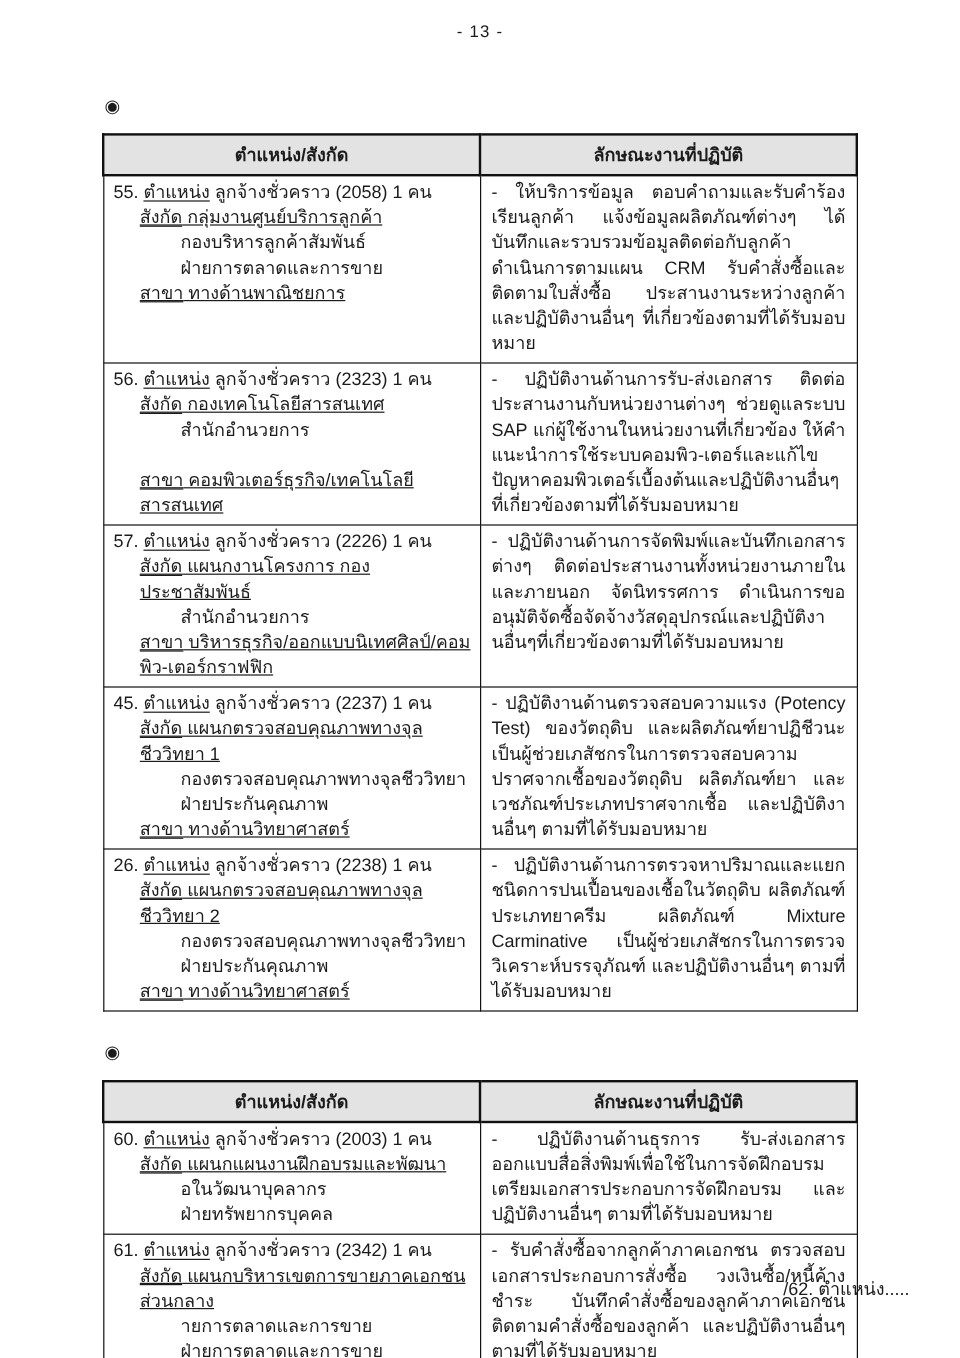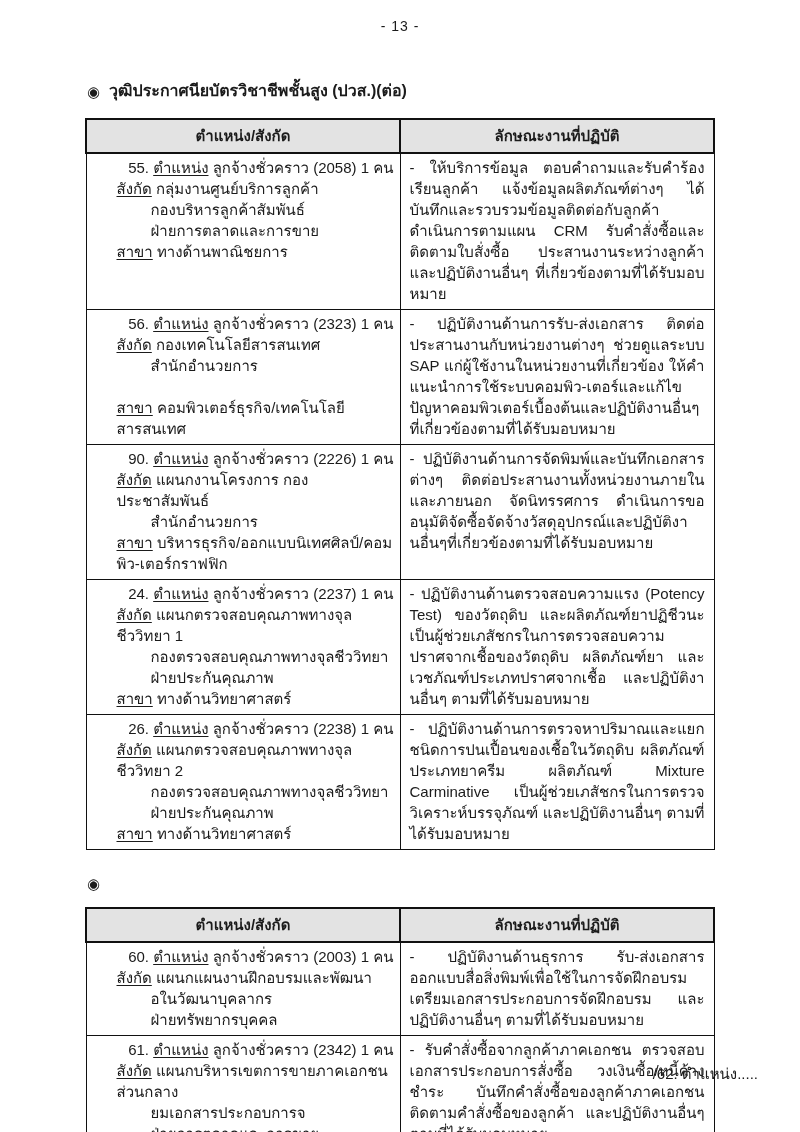--- a/index.html
+++ b/index.html
@@ -18,37 +18,36 @@
   .pos-table th {
     background:#e3e3e3; border:2px solid #111;
     font-size:15px; font-weight:bold; text-align:center; padding:4px 6px;
   }
   .pos-table td {
     border:1.5px solid #111; vertical-align:top;
     font-size:15px; line-height:21px; padding:3px 6px 5px 6px;
   }
   .pos-table td.duties-cell { padding:3px 9px 5px 9px; text-align:justify; overflow-wrap:break-word;margin-left:12px; }
   .line { min-height:21px; overflow-wrap:break-word; }
-  .ind0 { padding-left:2px;text-align:right; }
-  .ind1 { padding-left:24px; }
+  .ind0 { padding-left:2px; }
+  .ind1 { padding-left:24px;text-decoration:underline; }
   .ind2 { padding-left:58px; }
   .lbl { text-decoration:underline; text-underline-offset:2px; }
   .doc-footer { position:absolute; right:42px; bottom:38px; font-size:15px; }
 </style>
 </head>
 <body>
 
 <div class="page">
 
   <div class="page-number">- 13 -</div>
 
   <section class="section">
     <div class="section-heading">
       <span class="bullet-icon">◉</span>
-      <span>วุฒิประกาศนียบัตรวิชาชีพชั้นสูง (ปวส.)(ต่อ)</span>
     </div>
     <table class="pos-table">
       <colgroup>
           <col style="width:50%">
           <col style="width:50%">
         </colgroup>
       <thead>
         <tr>
           <th>ตำแหน่ง/สังกัด</th>
           <th>ลักษณะงานที่ปฏิบัติ</th>
@@ -70,30 +69,30 @@
               <div class="line ind0"><span>56. </span><span class="lbl">ตำแหน่ง</span> ลูกจ้างชั่วคราว (2323) 1 คน</div>
               <div class="line ind1"><span class="lbl">สังกัด</span> กองเทคโนโลยีสารสนเทศ</div>
               <div class="line ind2">สำนักอำนวยการ</div>
               <div class="line ind2">&nbsp;</div>
               <div class="line ind1"><span class="lbl">สาขา</span> คอมพิวเตอร์ธุรกิจ/เทคโนโลยีสารสนเทศ</div>
             </td>
             <td class="duties-cell">- ปฏิบัติงานด้านการรับ-ส่งเอกสาร ติดต่อประสานงานกับหน่วยงานต่างๆ ช่วยดูแลระบบ SAP  แก่ผู้ใช้งานในหน่วยงานที่เกี่ยวข้อง ให้คำแนะนำการใช้ระบบคอมพิว-เตอร์และแก้ไขปัญหาคอมพิวเตอร์เบื้องต้นและปฏิบัติงานอื่นๆ ที่เกี่ยวข้องตามที่ได้รับมอบหมาย</td>
           </tr>
           <tr>
             <td>
-              <div class="line ind0"><span>90. </span><span class="lbl">ตำแหน่ง</span> ลูกจ้างชั่วคราว (2226) 1 คน</div>
+              <div class="line ind0"><span>57. </span><span class="lbl">ตำแหน่ง</span> ลูกจ้างชั่วคราว (2226) 1 คน</div>
               <div class="line ind1"><span class="lbl">สังกัด</span> แผนกงานโครงการ กองประชาสัมพันธ์</div>
               <div class="line ind2">สำนักอำนวยการ</div>
               <div class="line ind1"><span class="lbl">สาขา</span> บริหารธุรกิจ/ออกแบบนิเทศศิลป์/คอมพิว-เตอร์กราฟฟิก</div>
             </td>
             <td class="duties-cell">- ปฏิบัติงานด้านการจัดพิมพ์และบันทึกเอกสารต่างๆ ติดต่อประสานงานทั้งหน่วยงานภายในและภายนอก จัดนิทรรศการ ดำเนินการขออนุมัติจัดซื้อจัดจ้างวัสดุอุปกรณ์และปฏิบัติงานอื่นๆที่เกี่ยวข้องตามที่ได้รับมอบหมาย</td>
           </tr>
           <tr>
             <td>
-              <div class="line ind0"><span>24. </span><span class="lbl">ตำแหน่ง</span> ลูกจ้างชั่วคราว (2237) 1 คน</div>
+              <div class="line ind0"><span>45. </span><span class="lbl">ตำแหน่ง</span> ลูกจ้างชั่วคราว (2237) 1 คน</div>
               <div class="line ind1"><span class="lbl">สังกัด</span> แผนกตรวจสอบคุณภาพทางจุลชีววิทยา 1</div>
               <div class="line ind2">กองตรวจสอบคุณภาพทางจุลชีววิทยา</div>
               <div class="line ind2">ฝ่ายประกันคุณภาพ</div>
               <div class="line ind1"><span class="lbl">สาขา</span> ทางด้านวิทยาศาสตร์</div>
             </td>
             <td class="duties-cell">- ปฏิบัติงานด้านตรวจสอบความแรง (Potency Test) ของวัตถุดิบ และผลิตภัณฑ์ยาปฏิชีวนะ เป็นผู้ช่วยเภสัชกรในการตรวจสอบความปราศจากเชื้อของวัตถุดิบ ผลิตภัณฑ์ยา และเวชภัณฑ์ประเภทปราศจากเชื้อ และปฏิบัติงานอื่นๆ ตามที่ได้รับมอบหมาย</td>
           </tr>
           <tr>
             <td>
               <div class="line ind0"><span>26. </span><span class="lbl">ตำแหน่ง</span> ลูกจ้างชั่วคราว (2238) 1 คน</div>
@@ -130,21 +129,21 @@
               <div class="line ind1"><span class="lbl">สังกัด</span> แผนกแผนงานฝึกอบรมและพัฒนา</div>
               <div class="line ind2">อในวัฒนาบุคลากร</div>
               <div class="line ind2">ฝ่ายทรัพยากรบุคคล</div>
             </td>
             <td class="duties-cell">- ปฏิบัติงานด้านธุรการ รับ-ส่งเอกสาร ออกแบบสื่อสิ่งพิมพ์เพื่อใช้ในการจัดฝึกอบรม เตรียมเอกสารประกอบการจัดฝึกอบรม  และปฏิบัติงานอื่นๆ ตามที่ได้รับมอบหมาย</td>
           </tr>
           <tr>
             <td>
               <div class="line ind0"><span>61. </span><span class="lbl">ตำแหน่ง</span> ลูกจ้างชั่วคราว (2342) 1 คน</div>
               <div class="line ind1"><span class="lbl">สังกัด</span> แผนกบริหารเขตการขายภาคเอกชนส่วนกลาง</div>
-              <div class="line ind2">ยมเอกสารประกอบการจ</div>
+              <div class="line ind2">ายการตลาดและการขาย</div>
               <div class="line ind2">ฝ่ายการตลาดและการขาย</div>
             </td>
             <td class="duties-cell">- รับคำสั่งซื้อจากลูกค้าภาคเอกชน ตรวจสอบเอกสารประกอบการสั่งซื้อ วงเงินซื้อ/หนี้ค้างชำระ บันทึกคำสั่งซื้อของลูกค้าภาคเอกชน ติดตามคำสั่งซื้อของลูกค้า และปฏิบัติงานอื่นๆตามที่ได้รับมอบหมาย</td>
           </tr>
         </tbody>
     </table>
   </section>
 
   <div class="doc-footer">/62. ตำแหน่ง.....</div>
 

